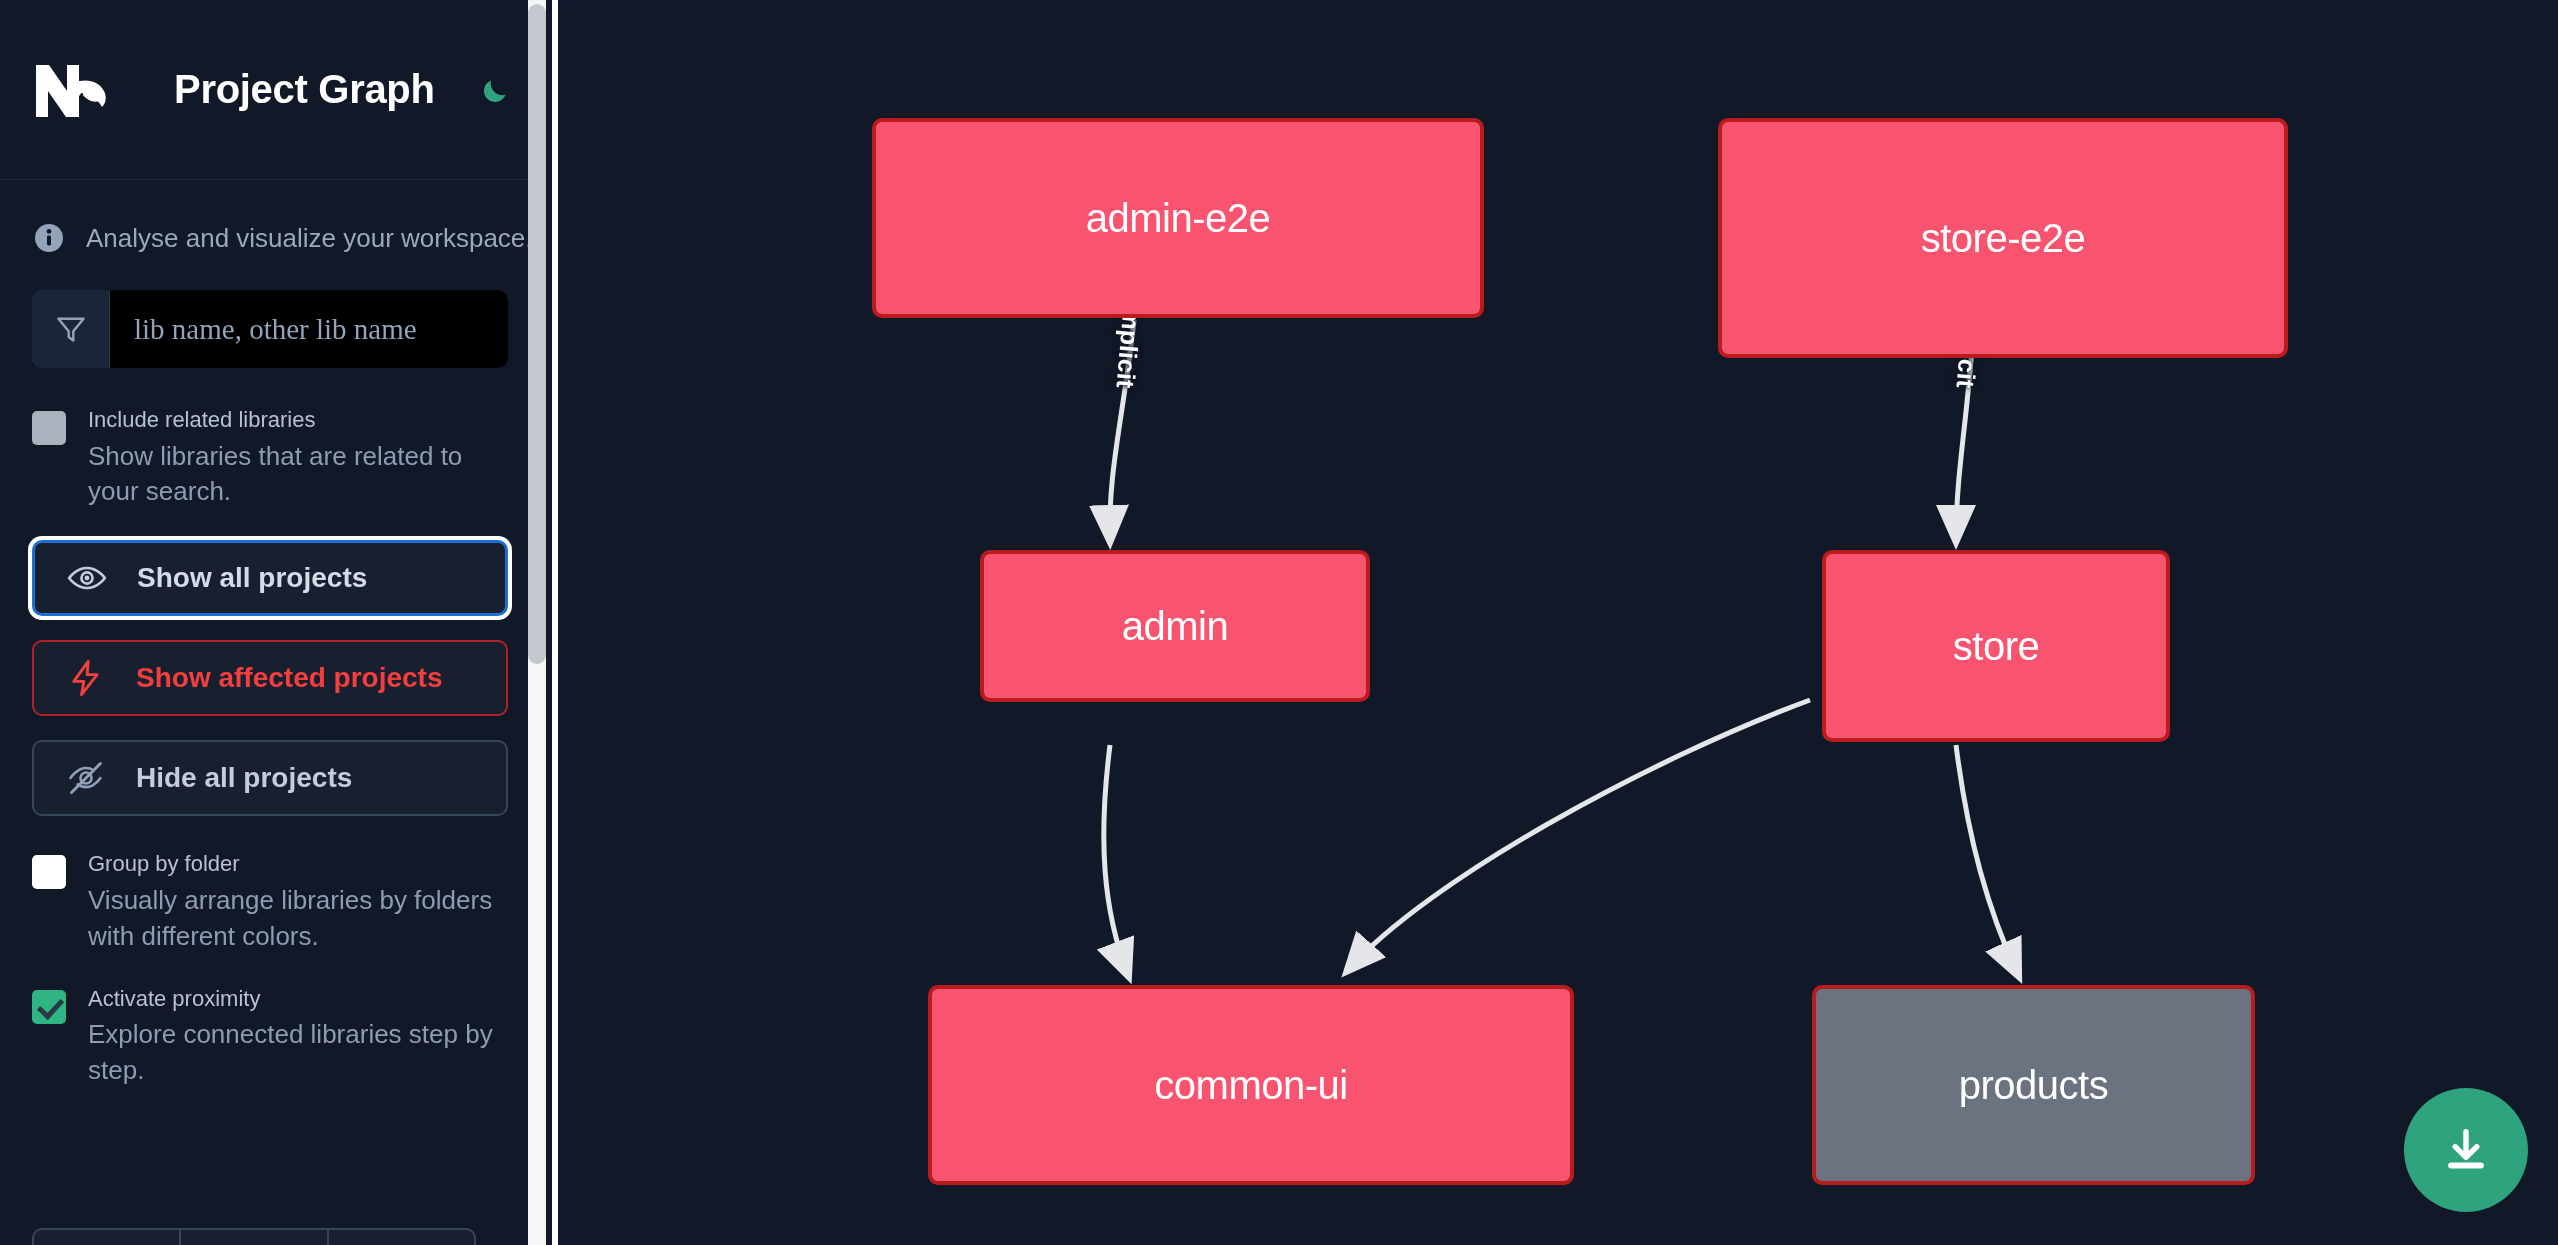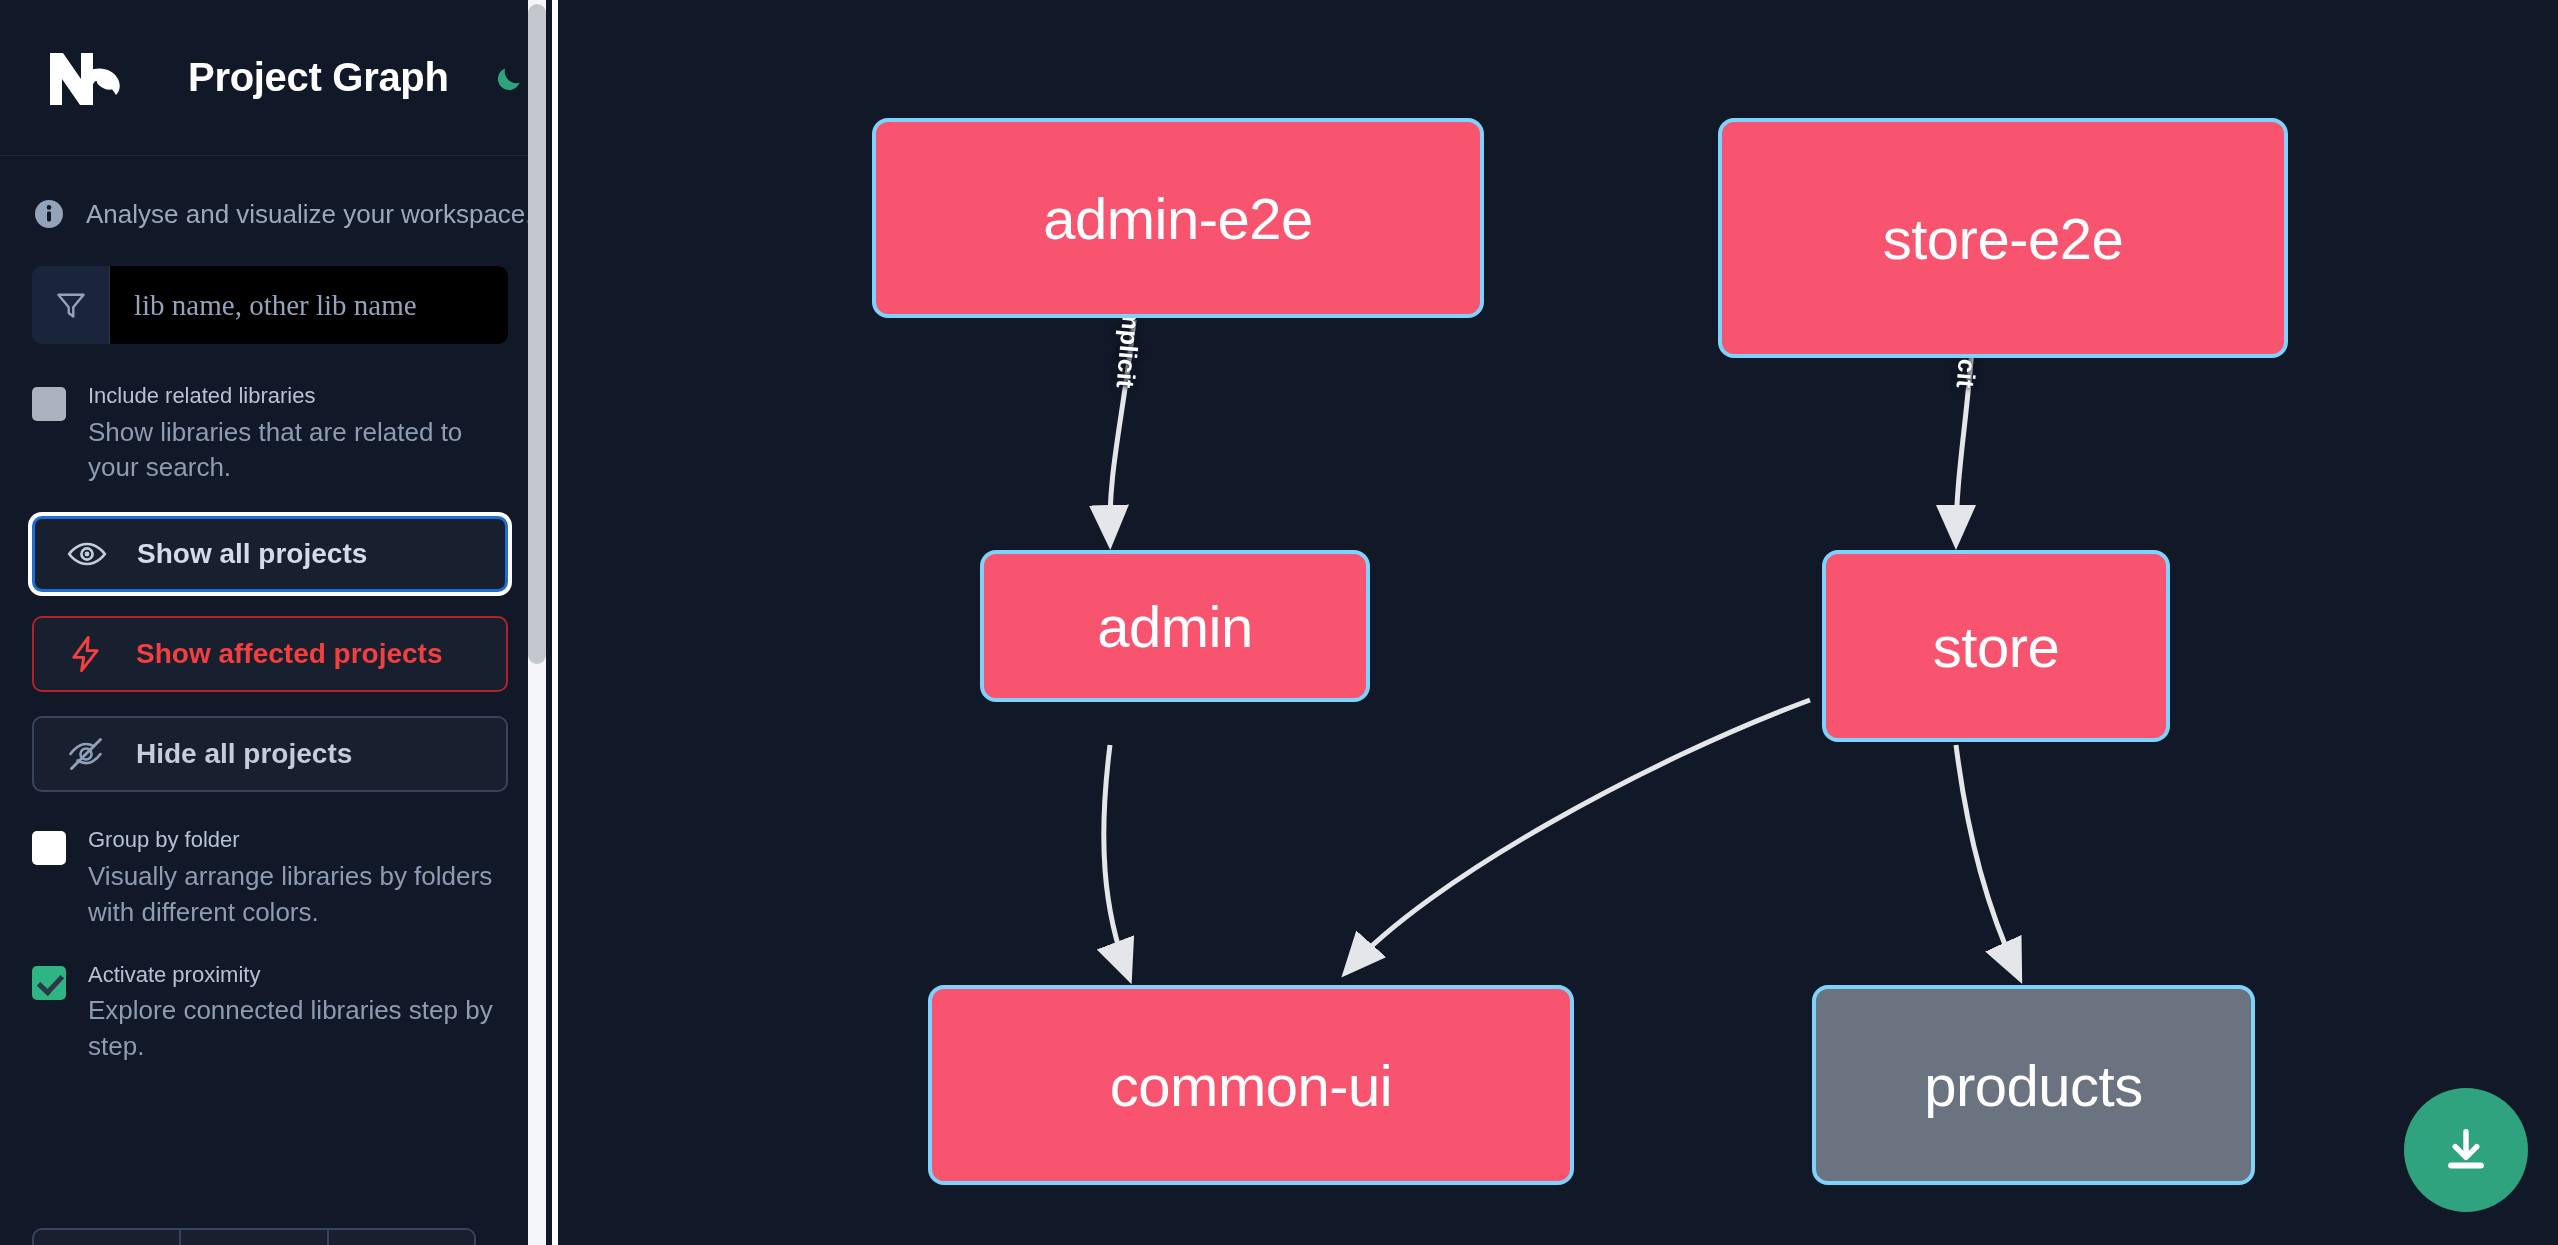--- a/index.html
+++ b/index.html
@@ -27,24 +27,24 @@
     flex: 0 0 558px;
     overflow: hidden;
   }
   .sidebar-inner {
     width: 540px;
     height: 1245px;
     position: relative;
   }
 
   .sb-header {
-    height: 156px;
+    height: 180px;
     display: flex;
     align-items: center;
-    padding: 0 48px;
+    padding: 0 34px;
     border-bottom: 1px solid #1f2a3d;
   }
   .nx-logo { width: 90px; height: 62px; flex: 0 0 90px; }
   .app-title {
     font-size: 40px;
     font-weight: 700;
     color: #ffffff;
     margin-left: 50px;
     letter-spacing: -0.3px;
     white-space: nowrap;
@@ -215,24 +215,24 @@
     flex: 1;
     height: 1245px;
     background: #111827;
     overflow: hidden;
   }
   .node {
     position: absolute;
     display: flex;
     align-items: center;
     justify-content: center;
-    border-radius: 16px;
-    border: 4px solid #7dd3fc;
+    border-radius: 10px;
+    border: 4px solid #b91c1c;
     color: #ffffff;
-    font-size: 58px;
+    font-size: 40px;
     letter-spacing: -0.5px;
     cursor: pointer;
     white-space: nowrap;
   }
   .node.pink { background: #f9546f; }
   .node.gray { background: #6b7280; }
 
   .edge-svg {
     position: absolute;
     left: 0; top: 0;

